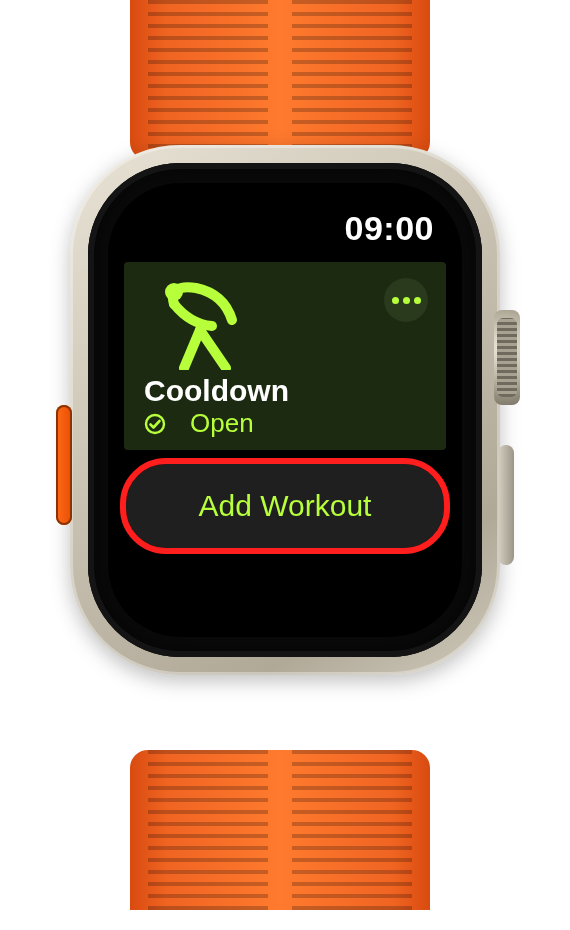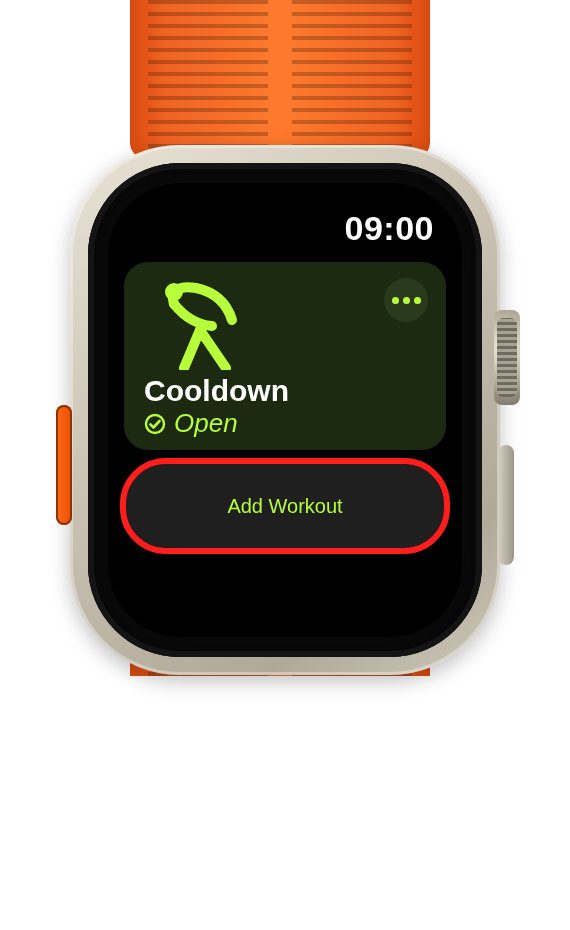--- a/index.html
+++ b/index.html
@@ -1,19 +1,19 @@
 <!DOCTYPE html>
 <html style="--accent: #b7ff3b;"><head>
   <meta charset="utf-8">
   <style>
     * { margin: 0; padding: 0; box-sizing: border-box; }
     html, body { width: 570px; height: 930px; background: #ffffff; font-family: -apple-system, "SF Pro Display", "Helvetica Neue", Arial, sans-serif; }
 
     
-    .stage { position: relative; width: 570px; height: 676px; }
+    .stage { position: relative; width: 570px; height: 910px; }
 
     .band { position: absolute; left: 130px; width: 300px; background: linear-gradient(90deg,#d84a0f 0%,#f06422 12%,#ff7a2e 50%,#f06422 88%,#d84a0f 100%); }
     .band.top    { top: 0; height: 160px; border-radius: 0 0 18px 18px; }
     .band.bottom { bottom: 0; height: 160px; border-radius: 18px 18px 0 0; }
     .band::before, .band::after { content:""; position:absolute; top:0; bottom:0; background: repeating-linear-gradient(0deg, rgba(0,0,0,.22) 0 4px, rgba(0,0,0,0) 4px 12px); }
     .band::before { left: 18px; width: 120px; }
     .band::after  { right: 18px; width: 120px; }
 
     .case { position: absolute; top: 145px; left: 70px; width: 430px; height: 530px;
             background: linear-gradient(145deg,#e9e3d6 0%, #c8c1b1 45%, #b0a998 80%, #cfc9bb 100%);
@@ -29,35 +29,35 @@
 
     .bezel { position:absolute; inset:18px; border-radius:92px; background:#0a0a0a;
              box-shadow: inset 0 0 0 6px #141414, inset 0 0 30px rgba(0,0,0,.9); }
     .screen { position:absolute; inset:20px; border-radius:72px; background:#000; overflow:hidden; color:#fff; }
 
     
     .status { text-align:right; padding: 26px 28px 0 0; }
     .status .time  { font-size:34px; font-weight:600; letter-spacing:0.5px; color:#ffffff; }
     .status .title { font-size:32px; font-weight:500; color: var(--accent); margin-top:-4px; }
 
-    .card { position:relative; margin: 14px 16px 0; height:188px; border-radius:24px;
+    .card { position:relative; margin: 14px 16px 0; height:188px; border-radius:4px;
             background:#1c2a12; padding:16px 20px 14px; }
     .card .icon-wrap { width:110px; height:92px; }
     .card .name { font-size:30px; font-weight:600; color:#ffffff; margin-top:4px; }
-    .card .goal-row { display:flex; align-items:center; gap:8px; margin-top:0px;font-style:italic; }
+    .card .goal-row { display:flex; align-items:center; gap:24px; margin-top:0px; }
     .card .goal-row .check { width:22px; height:22px; }
     .card .goal { font-size:26px; font-weight:500; color: var(--accent); }
     .more { position:absolute; top:16px; right:18px; width:44px; height:44px; border-radius:50%;
             background:#2a3a1c; display:flex; align-items:center; justify-content:center; gap:4px; }
     .more span { width:7px; height:7px; border-radius:50%; background: var(--accent); }
 
     .add-wrap { position:relative; margin:14px 18px 0; }
     .add-btn { width:100%; height:84px; border-radius:40px; background:#1f1f1f;
                display:flex; align-items:center; justify-content:center;
-               font-size:20px; font-weight:500; color: var(--accent); }
+               font-size:30px; font-weight:500; color: var(--accent); }
     .highlight { position:absolute; inset:-6px; border:6px solid #ff1e1e; border-radius:46px; pointer-events:none; }
 
     :root { --accent: #b7ff3b; }
   </style>
 </head>
 <body>
 
 <div class="stage">
 
   <div class="band top"></div>

